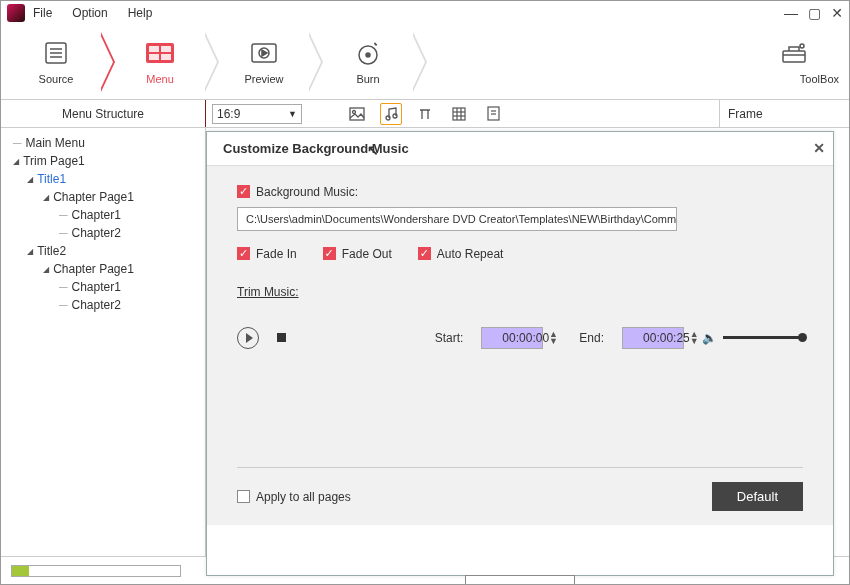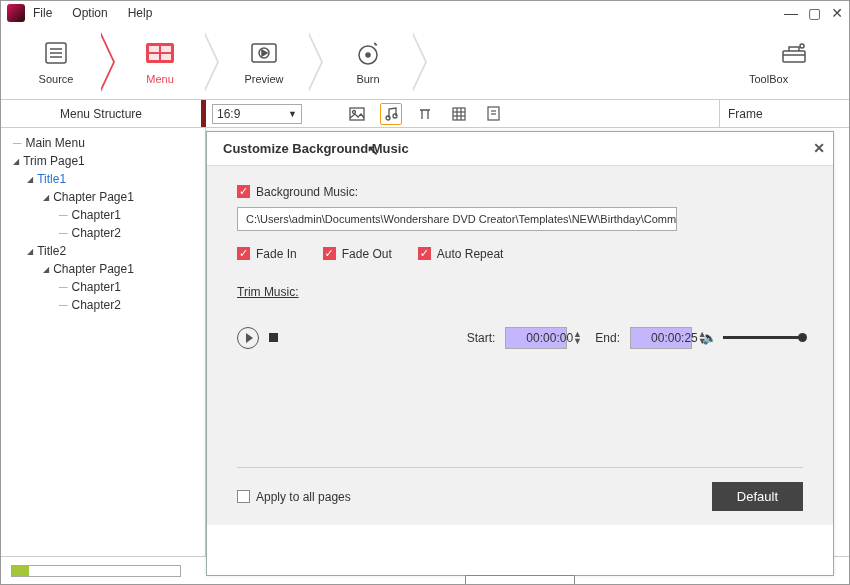--- a/index.html
+++ b/index.html
@@ -16,25 +16,25 @@
   
   .stepbar { height: 75px; border-bottom: 1px solid #ccc; display: flex; align-items: center; padding: 0 10px; position: relative; }
   .step { width: 90px; text-align: center; position: relative; }
   .step .icon { width: 36px; height: 28px; margin: 0 auto 6px; display: flex; align-items: center; justify-content: center; }
   .step .label { font-size: 11px; color: #333; }
   .step.active .label { color: #e84855; }
   .chev { width: 0; height: 0; border-top: 30px solid transparent; border-bottom: 30px solid transparent; border-left: 14px solid #ddd; position: relative; }
   .chev::after { content:""; position:absolute; left:-16px; top:-30px; border-top:30px solid transparent; border-bottom:30px solid transparent; border-left:14px solid #fff;}
   .chev.active { border-left-color: #e84855; }
   .chev.active::after { border-left-color: #fff; }
-  .toolbox { margin-left: auto; text-align: left; }
+  .toolbox { margin-left: auto; text-align: right; }
 
   
   .subbar { height: 28px; border-bottom: 1px solid #ccc; display: flex; align-items: stretch; font-size: 12px; }
-  .subbar .left { width: 205px; border-right: 5px solid #7f1d1d; display:flex; align-items:center; justify-content:center; }
+  .subbar .left { width: 205px; border-right: 1px solid #7f1d1d; display:flex; align-items:center; justify-content:center; }
   .subbar .mid { flex: 1; display:flex; align-items:center; padding: 0 6px; gap: 12px; }
   .subbar .right { width: 130px; border-left: 1px solid #ccc; display:flex; align-items:center; padding-left:8px; }
   .aspect { border:1px solid #aaa; height:20px; width:90px; padding:0 4px; display:flex; align-items:center; justify-content:space-between; }
   .ico-btn { width:22px; height:22px; display:flex; align-items:center; justify-content:center; border:1px solid transparent; }
   .ico-btn.sel { border:1px solid #f39c12; border-radius:2px; }
 
   
   .main { position: absolute; top: 127px; bottom: 28px; left:0; right:0; display:flex; }
   .tree { width: 205px; border-right:1px solid #ccc; padding: 6px 8px; font-size:12px; color:#333; }
   .tree .node { padding: 2px 0; }
@@ -69,21 +69,21 @@
   .section-label { font-size:12px; margin-top:24px; margin-bottom:10px; color:#333;text-decoration:underline;}
   .trimtrack { position:relative; height:40px; width:430px; }
   .trimtrack .grey { position:absolute; left:0; right:0; top:8px; height:4px; background:#555; }
   .trimtrack .red { position:absolute; left:6px; right:6px; top:22px; height:2px; background:#e84855; }
   .trimtrack .dot { position:absolute; left:2px; top:4px; width:10px; height:10px; background:#e84855; border-radius:50%; }
   .tri { width:0;height:0;border-left:7px solid transparent;border-right:7px solid transparent;border-bottom:12px solid #e84855; position:absolute; top:16px;}
   .tri.l { left:-2px; }
   .tri.r { right:-2px; }
   .timecode { position:absolute; right: -140px; top:4px; font-size:12px; color:#333;}
 
-  .playrow { display:flex; align-items:center; gap:10px; margin-top:28px; }
+  .playrow { display:flex; align-items:center; gap:18px; margin-top:28px; }
   .circle { width:22px; height:22px; border:1.5px solid #555; border-radius:50%; display:flex; align-items:center; justify-content:center;}
   .tri-play { width:0;height:0;border-top:5px solid transparent;border-bottom:5px solid transparent;border-left:7px solid #555; margin-left:2px;}
   .stopsq { width:9px; height:9px; background:#333; }
   .spin { border:1px solid #aaa; background:#c4b5fd; height:22px; width:62px; display:flex; align-items:center; padding:0 20px; font-size:12px; justify-content:space-between;}
   .spin .ar { font-size:9px; line-height:7px; color:#555;}
   .vol { display:flex; align-items:center; gap:6px; margin-left:auto;}
   .vol .bar { width:80px; height:3px; background:#333; position:relative;}
   .vol .knob { position:absolute; right:-4px; top:-3px; width:9px; height:9px; background:#333; border-radius:50%;}
 
   .applyrow { position:absolute; left:30px; right:30px; bottom:14px; display:flex; align-items:center; border-top:1px solid #ccc; padding-top:14px;}

